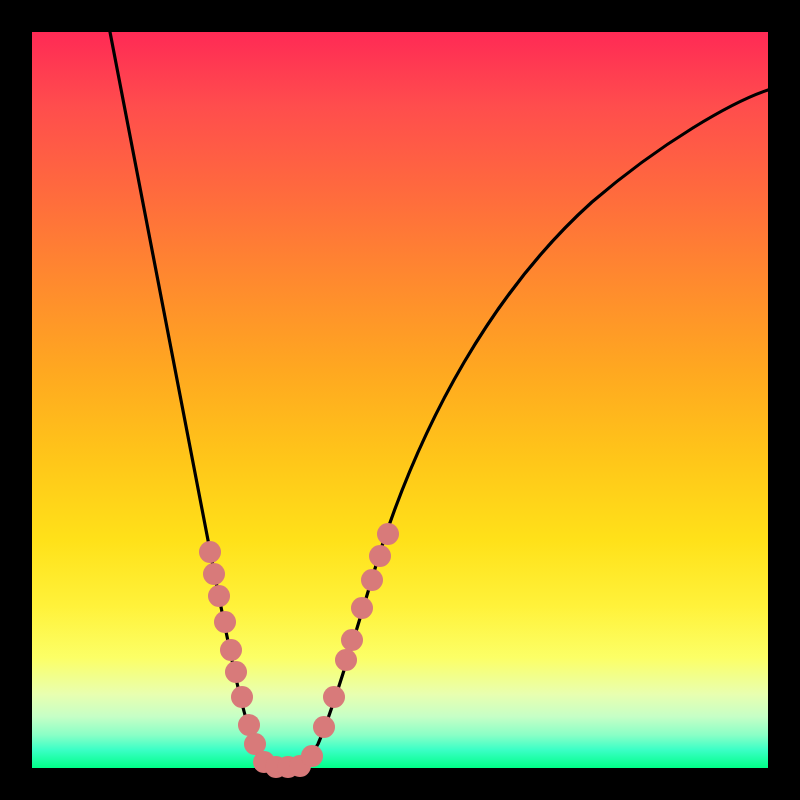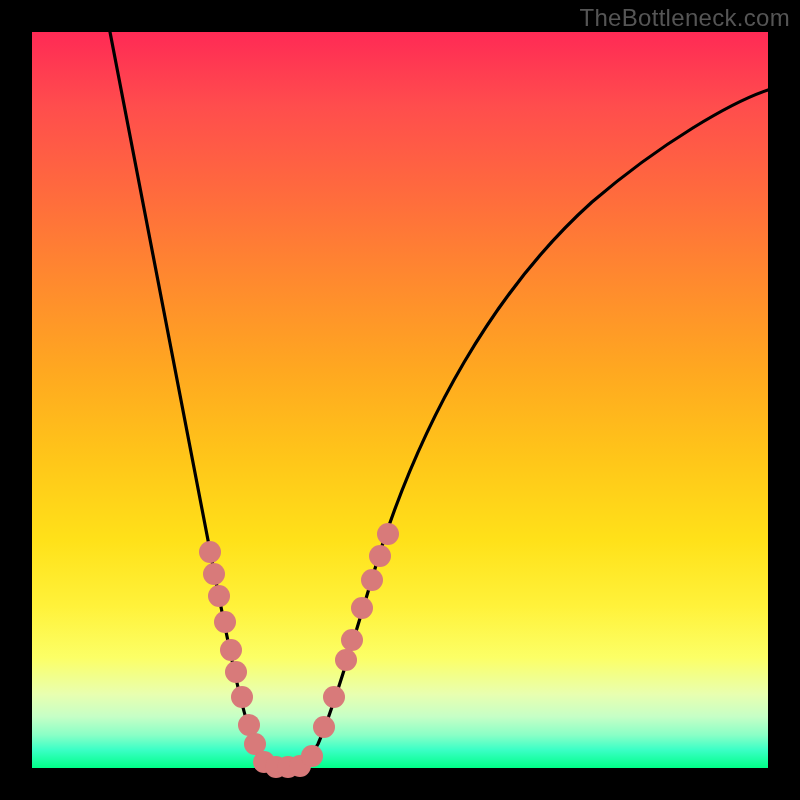--- a/index.html
+++ b/index.html
@@ -97,14 +97,13 @@
           <circle cx="302" cy="665" r="11" class="dot"></circle>
           <circle cx="314" cy="628" r="11" class="dot"></circle>
           <circle cx="320" cy="608" r="11" class="dot"></circle>
           <circle cx="330" cy="576" r="11" class="dot"></circle>
           <circle cx="340" cy="548" r="11" class="dot"></circle>
           <circle cx="348" cy="524" r="11" class="dot"></circle>
           <circle cx="356" cy="502" r="11" class="dot"></circle>
         </g>
     </svg>
   </div>
-  <div class="watermark">TheBottleneck.com</div>
 </div>
 
 </body></html>

